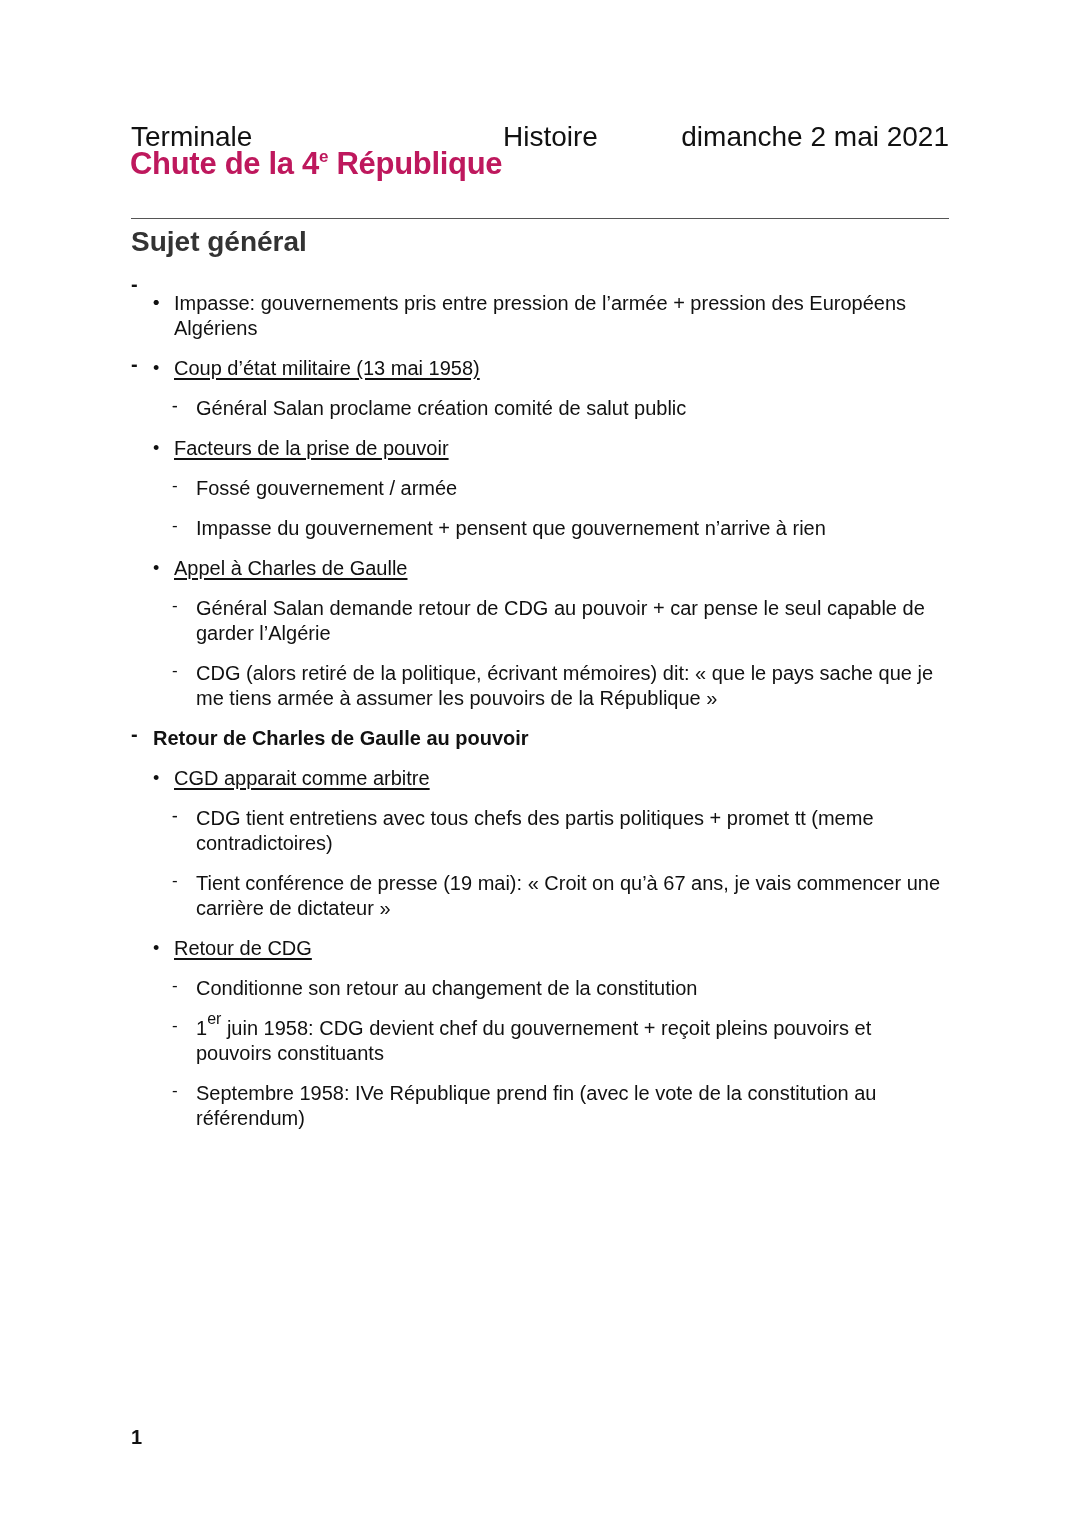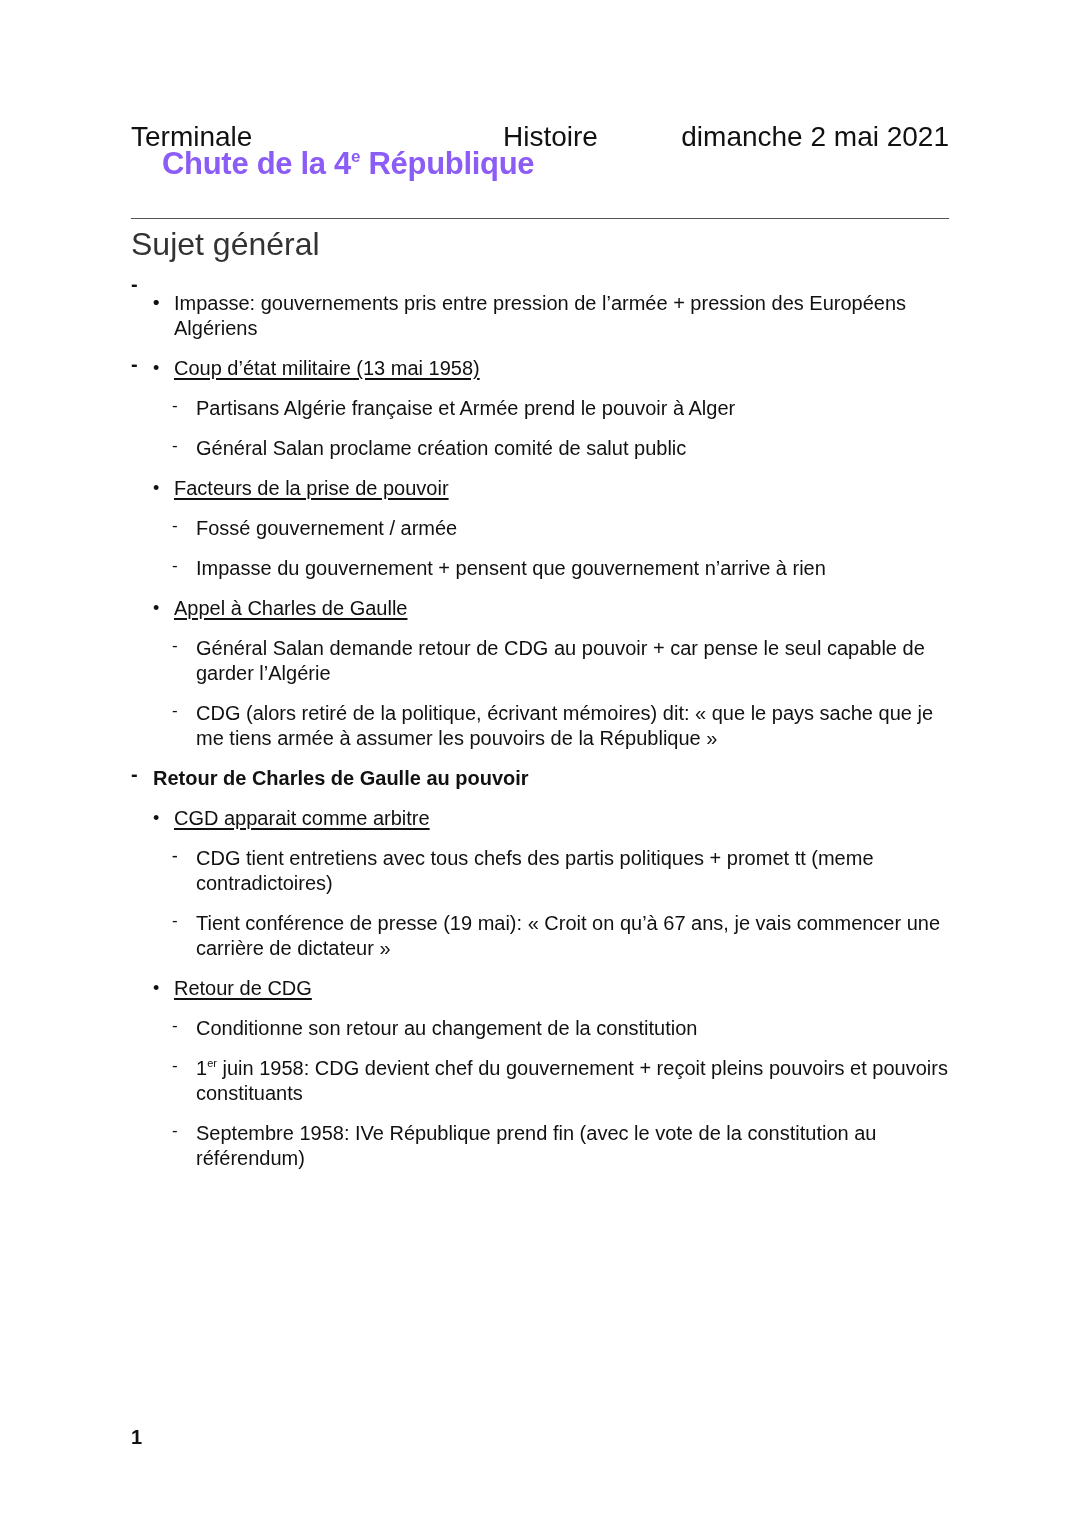--- a/index.html
+++ b/index.html
@@ -2,33 +2,33 @@
 <html><head>
 <meta charset="utf-8">
 <style>
   html, body { margin:0; padding:0; background:#ffffff; }
   body { width:1080px; height:1527px; position:relative; overflow:hidden;
          font-family:"Liberation Sans", sans-serif; color:#111; }
   .hdr { position:absolute; top:121px; font-size:28px; color:#111; }
   #hdr-left { left:131px; }
   #hdr-center { left:503px; }
   #hdr-right { right:131px; }
-  .title { position:absolute; left:130px; top:146px; font-size:31px; font-weight:bold; color:#8b5cf6; letter-spacing:-0.3px;margin-left:32px; }
+  .title { position:absolute; left:130px; top:146px; font-size:31px; font-weight:bold; color:#be185d; letter-spacing:-0.3px; }
   .title sup { font-size:17px; font-weight:bold; vertical-align:0.7em; line-height:0; }
   .rule { position:absolute; left:131px; width:818px; top:218px; height:0; border-top:1.5px solid #555; }
-  .sub { position:absolute; left:131px; top:226px; font-size:32px; color:#333; }
+  .sub { position:absolute; left:131px; top:226px; font-size:28px; color:#333;font-weight:bold; }
   .content { position:absolute; left:131px; top:276px; width:820px; font-size:20px; line-height:25px; }
   .l1 { position:relative; padding-left:22px; font-weight:bold; margin-bottom:15px; }
   .l1 .mk { position:absolute; left:0; top:-4px; font-weight:bold; }
   .l2 { position:relative; padding-left:43px; margin-bottom:15px; }
   .l2 .mk { position:absolute; left:22px; top:0; font-size:18px; }
   .l2 .u { text-decoration:underline; text-underline-offset:3px; }
   .l3 { position:relative; padding-left:65px; margin-bottom:15px; }
   .l3 .mk { position:absolute; left:41px; top:-3px; font-size:17px; }
-  .l3 sup { font-size:11px; vertical-align:0.7em; line-height:0;text-align:center; }
+  .l3 sup { font-size:16px; vertical-align:0.7em; line-height:0;text-align:center; }
   .pnum { position:absolute; left:131px; top:1426px; font-size:20px; font-weight:bold; }
 </style>
 </head>
 <body>
 
 <div class="hdr" id="hdr-left">Terminale</div>
 <div class="hdr" id="hdr-center">Histoire</div>
 <div class="hdr" id="hdr-right">dimanche 2 mai 2021</div>
 
 <div class="title"><span>Chute de la 4</span><sup>e</sup><span> République</span></div>
@@ -37,21 +37,21 @@
 <div class="sub">Sujet général</div>
 
 <div class="content">
 
   <div class="l1"><span class="mk">-</span></div>
   <div class="l2"><span class="mk">•</span></div>
   <div class="l2"><span class="mk">•</span><span>Impasse: gouvernements pris entre pression de l’armée + pression des Européens Algériens</span></div>
 
   <div class="l1"><span class="mk">-</span></div>
   <div class="l2"><span class="mk">•</span><span class="u">Coup d’état militaire (13 mai 1958)</span></div>
-  <div class="l3"><span class="mk">-</span><span>Partisans Algérie française et Armée prend le pouvoir à Alger</span></div>
+  <div class="l3"><span class="mk">-</span></div>
   <div class="l3"><span class="mk">-</span><span>Général Salan proclame création comité de salut public</span></div>
   <div class="l2"><span class="mk">•</span><span class="u">Facteurs de la prise de pouvoir</span></div>
   <div class="l3"><span class="mk">-</span><span>Fossé gouvernement / armée</span></div>
   <div class="l3"><span class="mk">-</span><span>Impasse du gouvernement + pensent que gouvernement n’arrive à rien</span></div>
   <div class="l2"><span class="mk">•</span><span class="u">Appel à Charles de Gaulle</span></div>
   <div class="l3"><span class="mk">-</span><span>Général Salan demande retour de CDG au pouvoir + car pense le seul capable de garder l’Algérie</span></div>
   <div class="l3"><span class="mk">-</span><span>CDG (alors retiré de la politique, écrivant mémoires) dit: « que le pays sache que je me tiens armée à assumer les pouvoirs de la République »</span></div>
 
   <div class="l1"><span class="mk">-</span><span>Retour de Charles de Gaulle au pouvoir</span></div>
   <div class="l2"><span class="mk">•</span><span class="u">CGD apparait comme arbitre</span></div>

